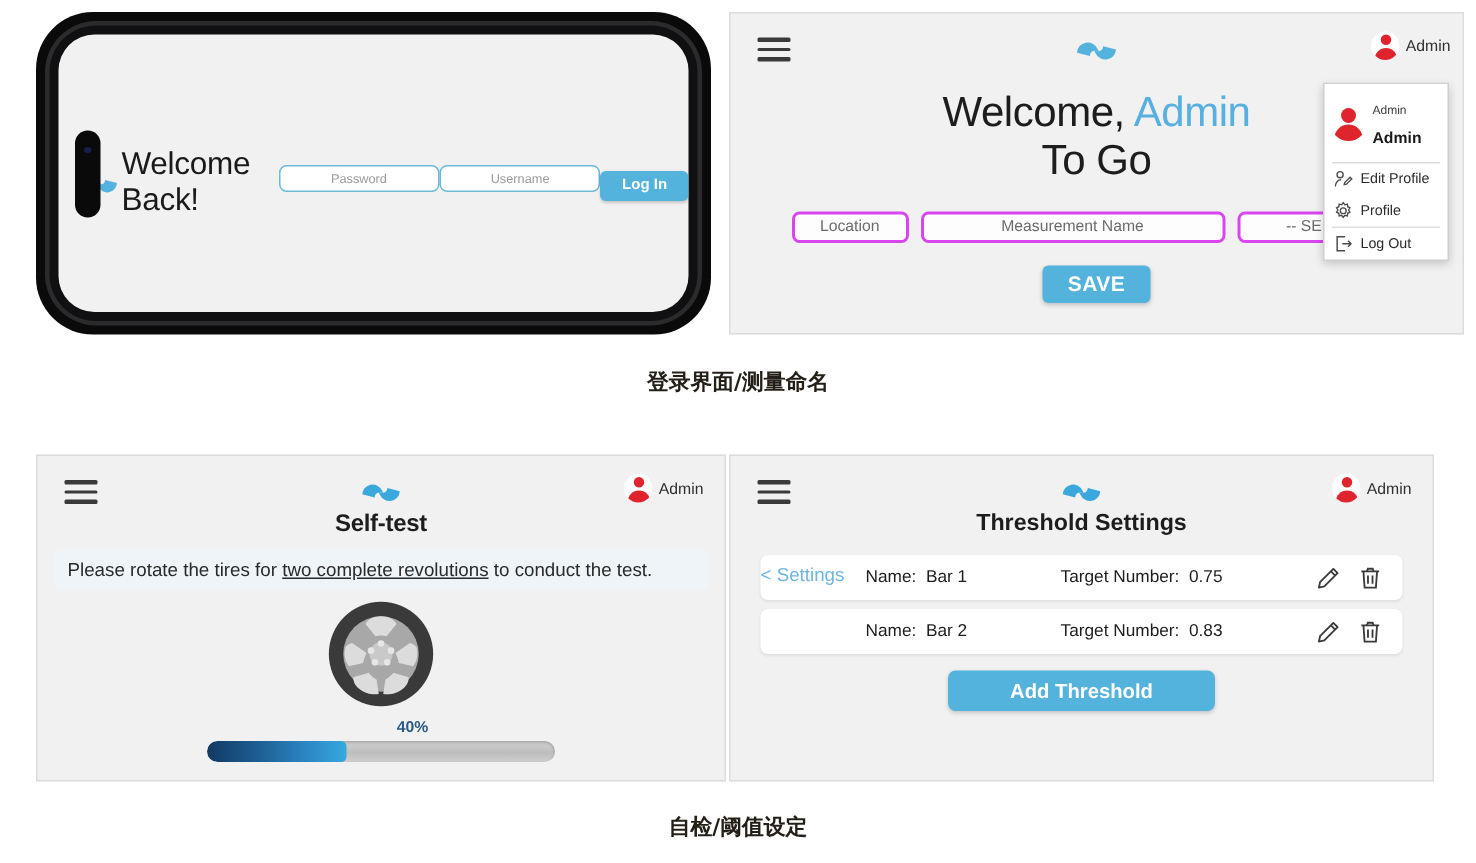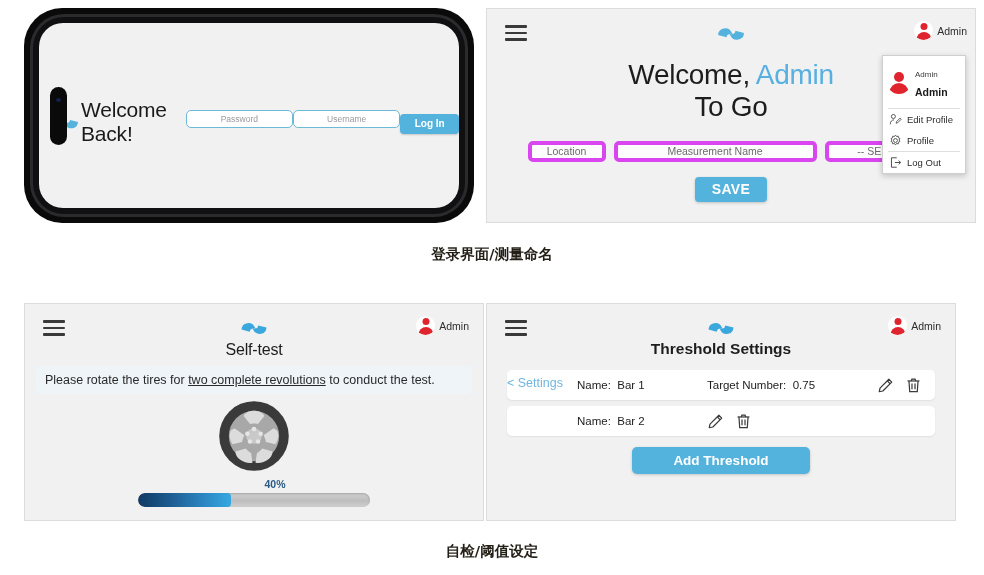--- a/index.html
+++ b/index.html
@@ -126,21 +126,21 @@
     text-align: center; font-size: 28px; color: #1d1d1d;
     font-weight: 400; line-height: 1.16; margin-top: 10px;
     letter-spacing: -0.3px;
   }
   .welcome-title .accent { color: #58b0e0; }
   .field-row {
     display: flex; justify-content: center; align-items: center;
     gap: 8px; margin-top: 17px;
   }
   .ff {
-    background: #fdfdfd; border: 4px solid #d946ef; border-radius: 5px;
+    background: #fdfdfd; border: 2px solid #d946ef; border-radius: 5px;
     height: 21px; display: flex; align-items: center; justify-content: center;
     font-size: 10.5px; color: #6b6b6b; white-space: nowrap; overflow: hidden;
   }
   .ff-location { width: 78px; }
   .ff-measure { width: 203px; }
   .ff-select { width: 110px; }
   .save-btn {
     margin: 15px auto 0; width: 72px; height: 25px;
     background: #54b3dd; border-radius: 4px; color: #fff;
     display: flex; align-items: center; justify-content: center;
@@ -182,21 +182,21 @@
   .caption {
     position: absolute; width: 100%; text-align: center;
     font-family: "DejaVu Sans", "Liberation Sans", sans-serif;
     font-size: 14.5px; font-weight: 700; color: #231f17;
   }
 
   
   
   .panelB { left: 24px; top: 303px; width: 460px; height: 218px; }
   .selftest-title {
-    text-align: center; font-size: 16px; color: #1d1d1d; font-weight: 400;
+    text-align: center; font-size: 16px; color: #1d1d1d; font-weight: 700;
     margin-top: -3px; letter-spacing: -0.2px;
   }
   .info-box {
     margin: 7px 11px 0; background: #eef4f8;
     border-radius: 5px; padding: 6px 9px;
     font-size: 12.5px; color: #2a2a2a; line-height: 1.28;
   }
   .info-box u { text-decoration: underline; }
   .tire-wrap { display: flex; justify-content: center; margin-top: 5px; }
   .pct {
@@ -454,20 +454,24 @@
           </svg>
         </span>
       </span>
     </div>
 
     <div class="thr-row">
       <span class="thr-cell thr-name">
         <span>Name:</span>&nbsp;
         <span>Bar 2</span>
       </span>
+      <span class="thr-cell thr-target">
+        <span>Target Number:</span>&nbsp;
+        <span>0.83</span>
+      </span>
       <span class="thr-actions">
         <span class="icon-btn">
           <svg width="17" height="17" viewBox="0 0 18 18" fill="none" stroke="#3a3a3a" stroke-width="1.3" stroke-linejoin="round">
             <path d="M12.6 2.4 L15.6 5.4 L6.2 14.8 L2.4 15.6 L3.2 11.8 Z"></path>
             <path d="M10.9 4.1 L13.9 7.1"></path>
           </svg>
         </span>
         <span class="icon-btn">
           <svg width="17" height="17" viewBox="0 0 18 18" fill="none" stroke="#3a3a3a" stroke-width="1.3">
             <path d="M2.7 4.2 H15.3"></path>

